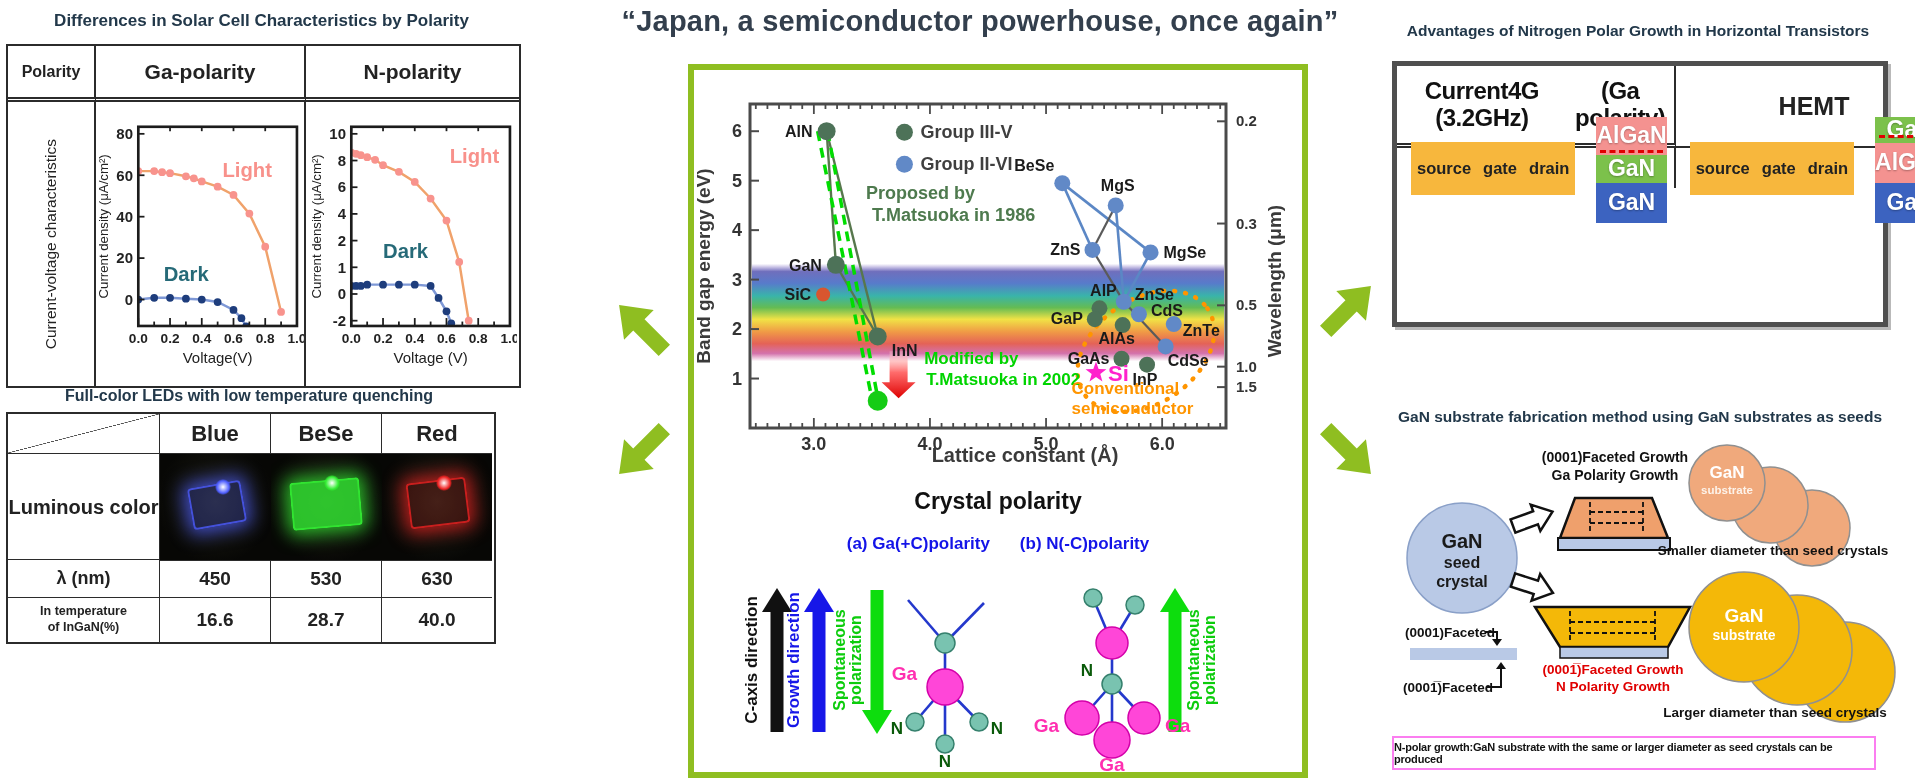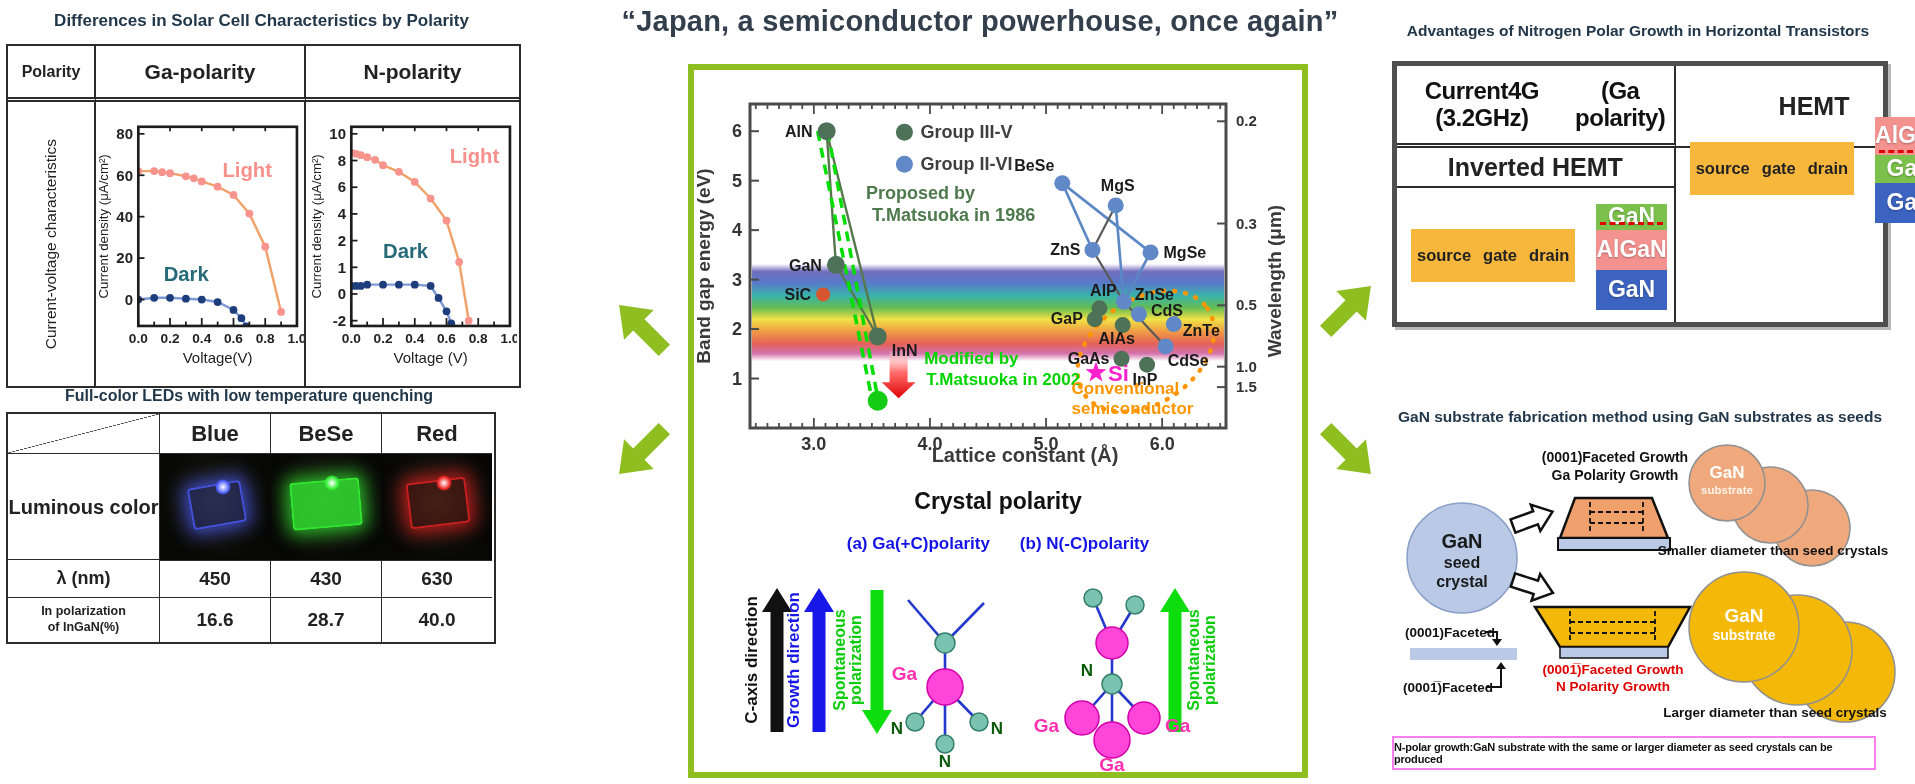--- a/index.html
+++ b/index.html
@@ -248,24 +248,24 @@
   <div class="photo">
       <div class="chip" style="left: 20px; top: 26px; width: 66px; height: 44px; transform: rotate(-5deg); border: 2px solid rgba(51, 238, 51, 0.8); box-shadow: rgba(51, 238, 51, 0.75) 0px 0px 18px 5px; background: rgba(51, 238, 51, 0.8);"></div>
       <div class="hot" style="left: 53px; top: 21px; background: radial-gradient(circle, rgb(255, 255, 255) 0%, rgb(51, 238, 51) 55%, transparent 72%);"></div>
     </div>
   <div class="photo">
       <div class="chip" style="left: 26px; top: 26px; width: 56px; height: 42px; transform: rotate(-7deg); border: 2px solid rgba(238, 34, 34, 0.8); box-shadow: rgba(238, 34, 34, 0.75) 0px 0px 18px 5px; background: rgba(238, 34, 34, 0.18);"></div>
       <div class="hot" style="left: 54px; top: 21px; background: radial-gradient(circle, rgb(255, 255, 255) 0%, rgb(238, 34, 34) 55%, transparent 72%);"></div>
     </div>
   <div class="lrow mid">λ (nm)</div>
   <div class="lval">450</div>
-  <div class="lval">430</div>
+  <div class="lval">530</div>
   <div class="lval">630</div>
   <div class="lrow small">
-      <span><span>In polarization</span><br><span>of InGaN(%)</span></span>
+      <span><span>In temperature</span><br><span>of InGaN(%)</span></span>
     </div>
   <div class="lval">16.6</div>
   <div class="lval">28.7</div>
   <div class="lval">40.0</div>
 </div>
 
 <div class="abs" id="green-box" style="border-color: rgb(143, 190, 33);"></div>
 <svg class="abs" id="bandgap-svg" width="610" height="402" viewBox="0 0 610 402">
     <defs>
       <linearGradient id="spec" x1="0" y1="0" x2="0" y2="1">
@@ -524,21 +524,20 @@
     <polygon points="2,27 38,27 38,14 66,35 38,56 38,43 2,43" fill="#8fbe21"></polygon>
   </svg>
 
 <div class="abs ptitle" id="trans-title">Advantages of Nitrogen Polar Growth in Horizontal Transistors</div>
 <div class="abs" id="trans-table">
   <div class="thead">
       <span>Current4G (3.2GHz)</span>
       <span>(Ga polarity)</span>
     </div>
   <div class="tdev">HEMT</div>
-  <div class="tdev">Inverted HEMT</div>
   <div class="tdiagram">
     <div class="contacts">
       <span>source</span>
       <span>gate</span>
       <span>drain</span>
     </div>
     <div class="stack">
         <div class="layer" style="height: 38px; background: rgb(244, 146, 144);">
           <span>AlGaN</span>
           <div class="dash" style="bottom: 2px;"></div>

